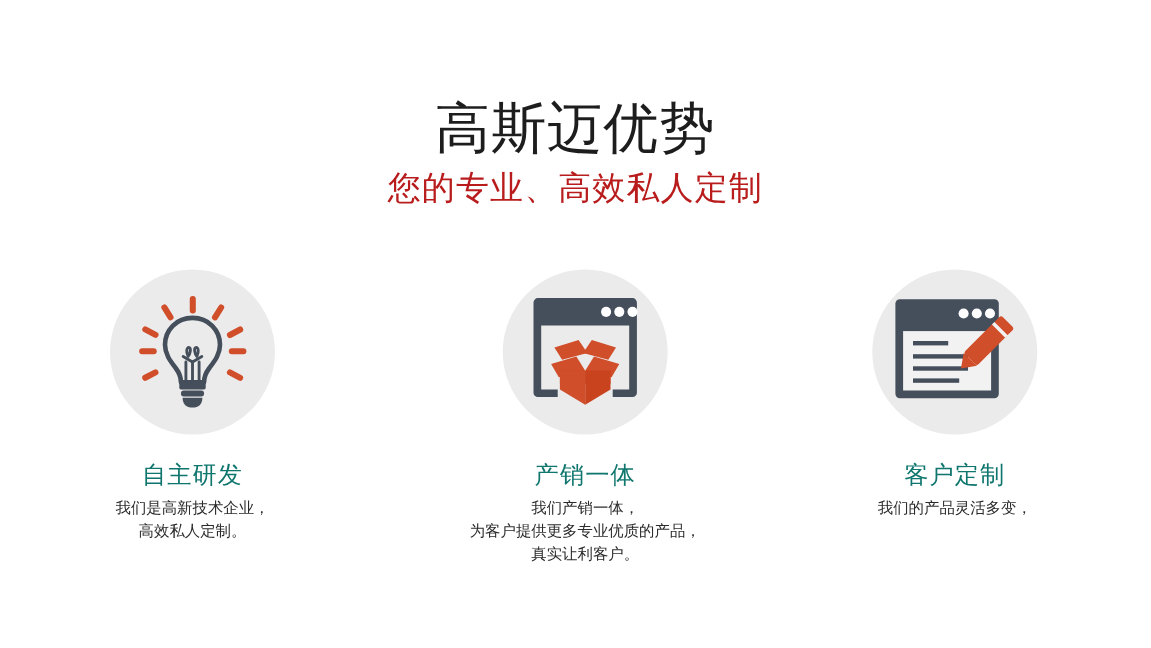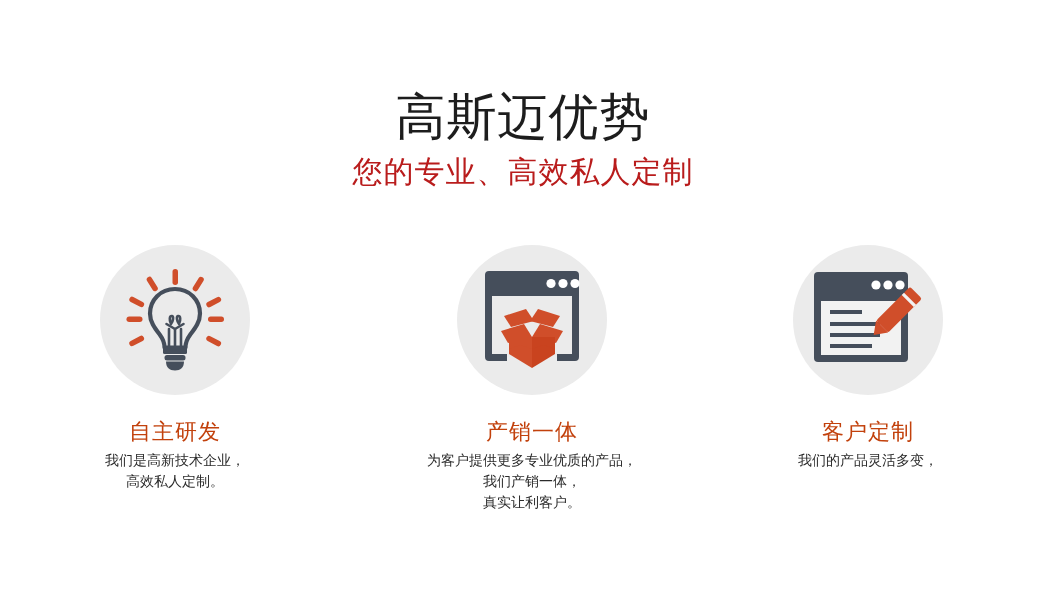--- a/index.html
+++ b/index.html
@@ -81,36 +81,35 @@
     top: 50%;
     left: 50%;
     transform: translate(-50%, -50%);
     display: block;
   }
 
   .col-title {
     font-family: "Liberation Serif", "DejaVu Serif", serif;
     font-size: 22px;
     line-height: 30px;
-    color: #c2410c;
+    color: #0f766e;
     margin: 22px 0 4px 0;
     letter-spacing: 1px;
     white-space: nowrap;
   }
   .col-desc {
     font-family: "Liberation Sans", "DejaVu Sans", sans-serif;
     font-size: 14px;
     line-height: 21px;
     color: #2b2b2b;
     margin: 0;
   }
   .col-desc .line {
     display: block;
     white-space: nowrap;
-    font-family: Liberation Mono, monospace;
   }
 </style>
 </head>
 <body>
 
 <div class="page">
 
   <div class="header">
     <h1 class="main-title">高斯迈优势</h1>
     <h2 class="sub-title">您的专业、高效私人定制</h2>
@@ -177,22 +176,22 @@
           <g>
             <polygon fill="#d04e2a" points="30,68 53,68 53,99 30,85"></polygon>
             <polygon fill="#c9431f" points="76,68 53,68 53,99 76,85"></polygon>
             <polygon fill="#d04e2a" points="30,68 53,68 53,80 41.5,76 30,80"></polygon>
             <polygon fill="#c9431f" points="76,68 53,68 53,80 64.5,76 76,80"></polygon>
           </g>
         </svg>
       </div>
       <div class="col-title">产销一体</div>
       <div class="col-desc">
+        <span class="line">我们产销一体，</span>
         <span class="line">为客户提供更多专业优质的产品，</span>
-        <span class="line">我们产销一体，</span>
         <span class="line">真实让利客户。</span>
       </div>
     </div>
 
     <div class="col col-3">
       <div class="icon-circle">
         <svg width="112" height="100" viewBox="0 0 112 100">
 
           <path fill="#454e5b" d="M2 6 a4 4 0 0 1 4-4 h86 a4 4 0 0 1 4 4 v82 a4 4 0 0 1 -4 4 h-86 a4 4 0 0 1 -4 -4 Z"></path>
           <rect x="9" y="31" width="80" height="54" fill="#f2f2f2"></rect>

